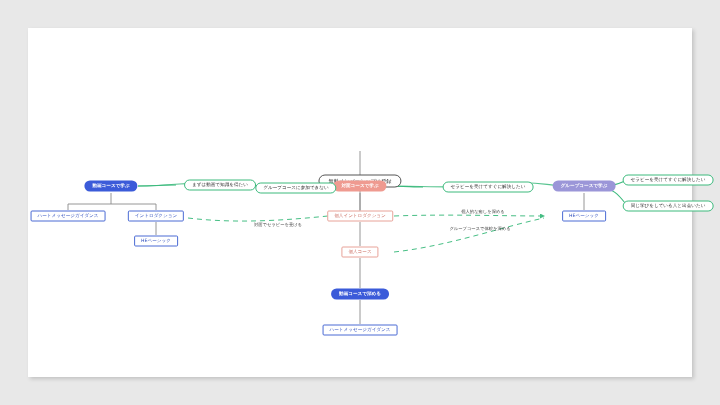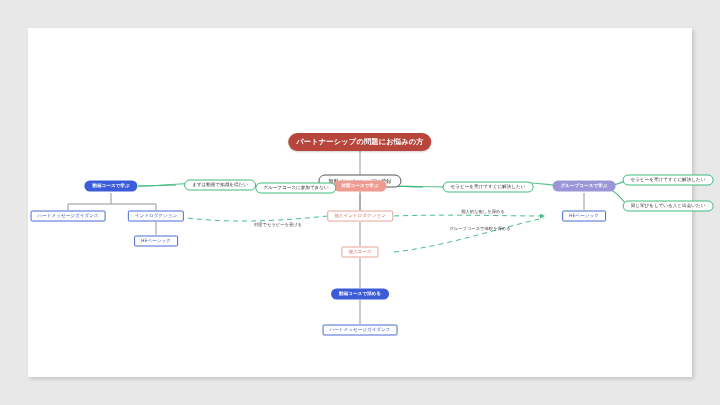--- a/index.html
+++ b/index.html
@@ -176,21 +176,20 @@
 
       <path d="M160,190 C210,196 260,192 300,188" stroke="#3cba7d" stroke-width="1" fill="none" stroke-dasharray="5,4" opacity="0.95"></path>
       <marker id="arrow-green" markerWidth="5" markerHeight="5" refX="4" refY="2.5" orient="auto">
         <path d="M0,0 L5,2.5 L0,5 z" fill="#3cba7d"></path>
       </marker>
       <path d="M366,188 C420,186 470,188 516,188" stroke="#3cba7d" stroke-width="1" fill="none" stroke-dasharray="5,4" marker-end="url(#arrow-green)" opacity="0.95"></path>
       <path d="M366,224 C420,218 470,200 516,190" stroke="#3cba7d" stroke-width="1" fill="none" stroke-dasharray="5,4" opacity="0.95"></path>
 
     </svg>
 
-    <div class="node n-root" style="left:332px; top:114px;">パートナーシップの問題にお悩みの方</div>
 
     <div class="node n-oval-dark" style="left:332px; top:153px;">無料メンバーシップに登録</div>
 
     <div class="node n-pill-blue" style="left:83px; top:158px;">動画コースで学ぶ</div>
 
     <div class="node n-pill-red" style="left:332px; top:158px;">対面コースで学ぶ</div>
 
     <div class="node n-pill-purple" style="left:556px; top:158px;">グループコースで学ぶ</div>
 
     <div class="node n-oval-green" style="left:192px; top:157px;">まずは動画で知識を得たい</div>

